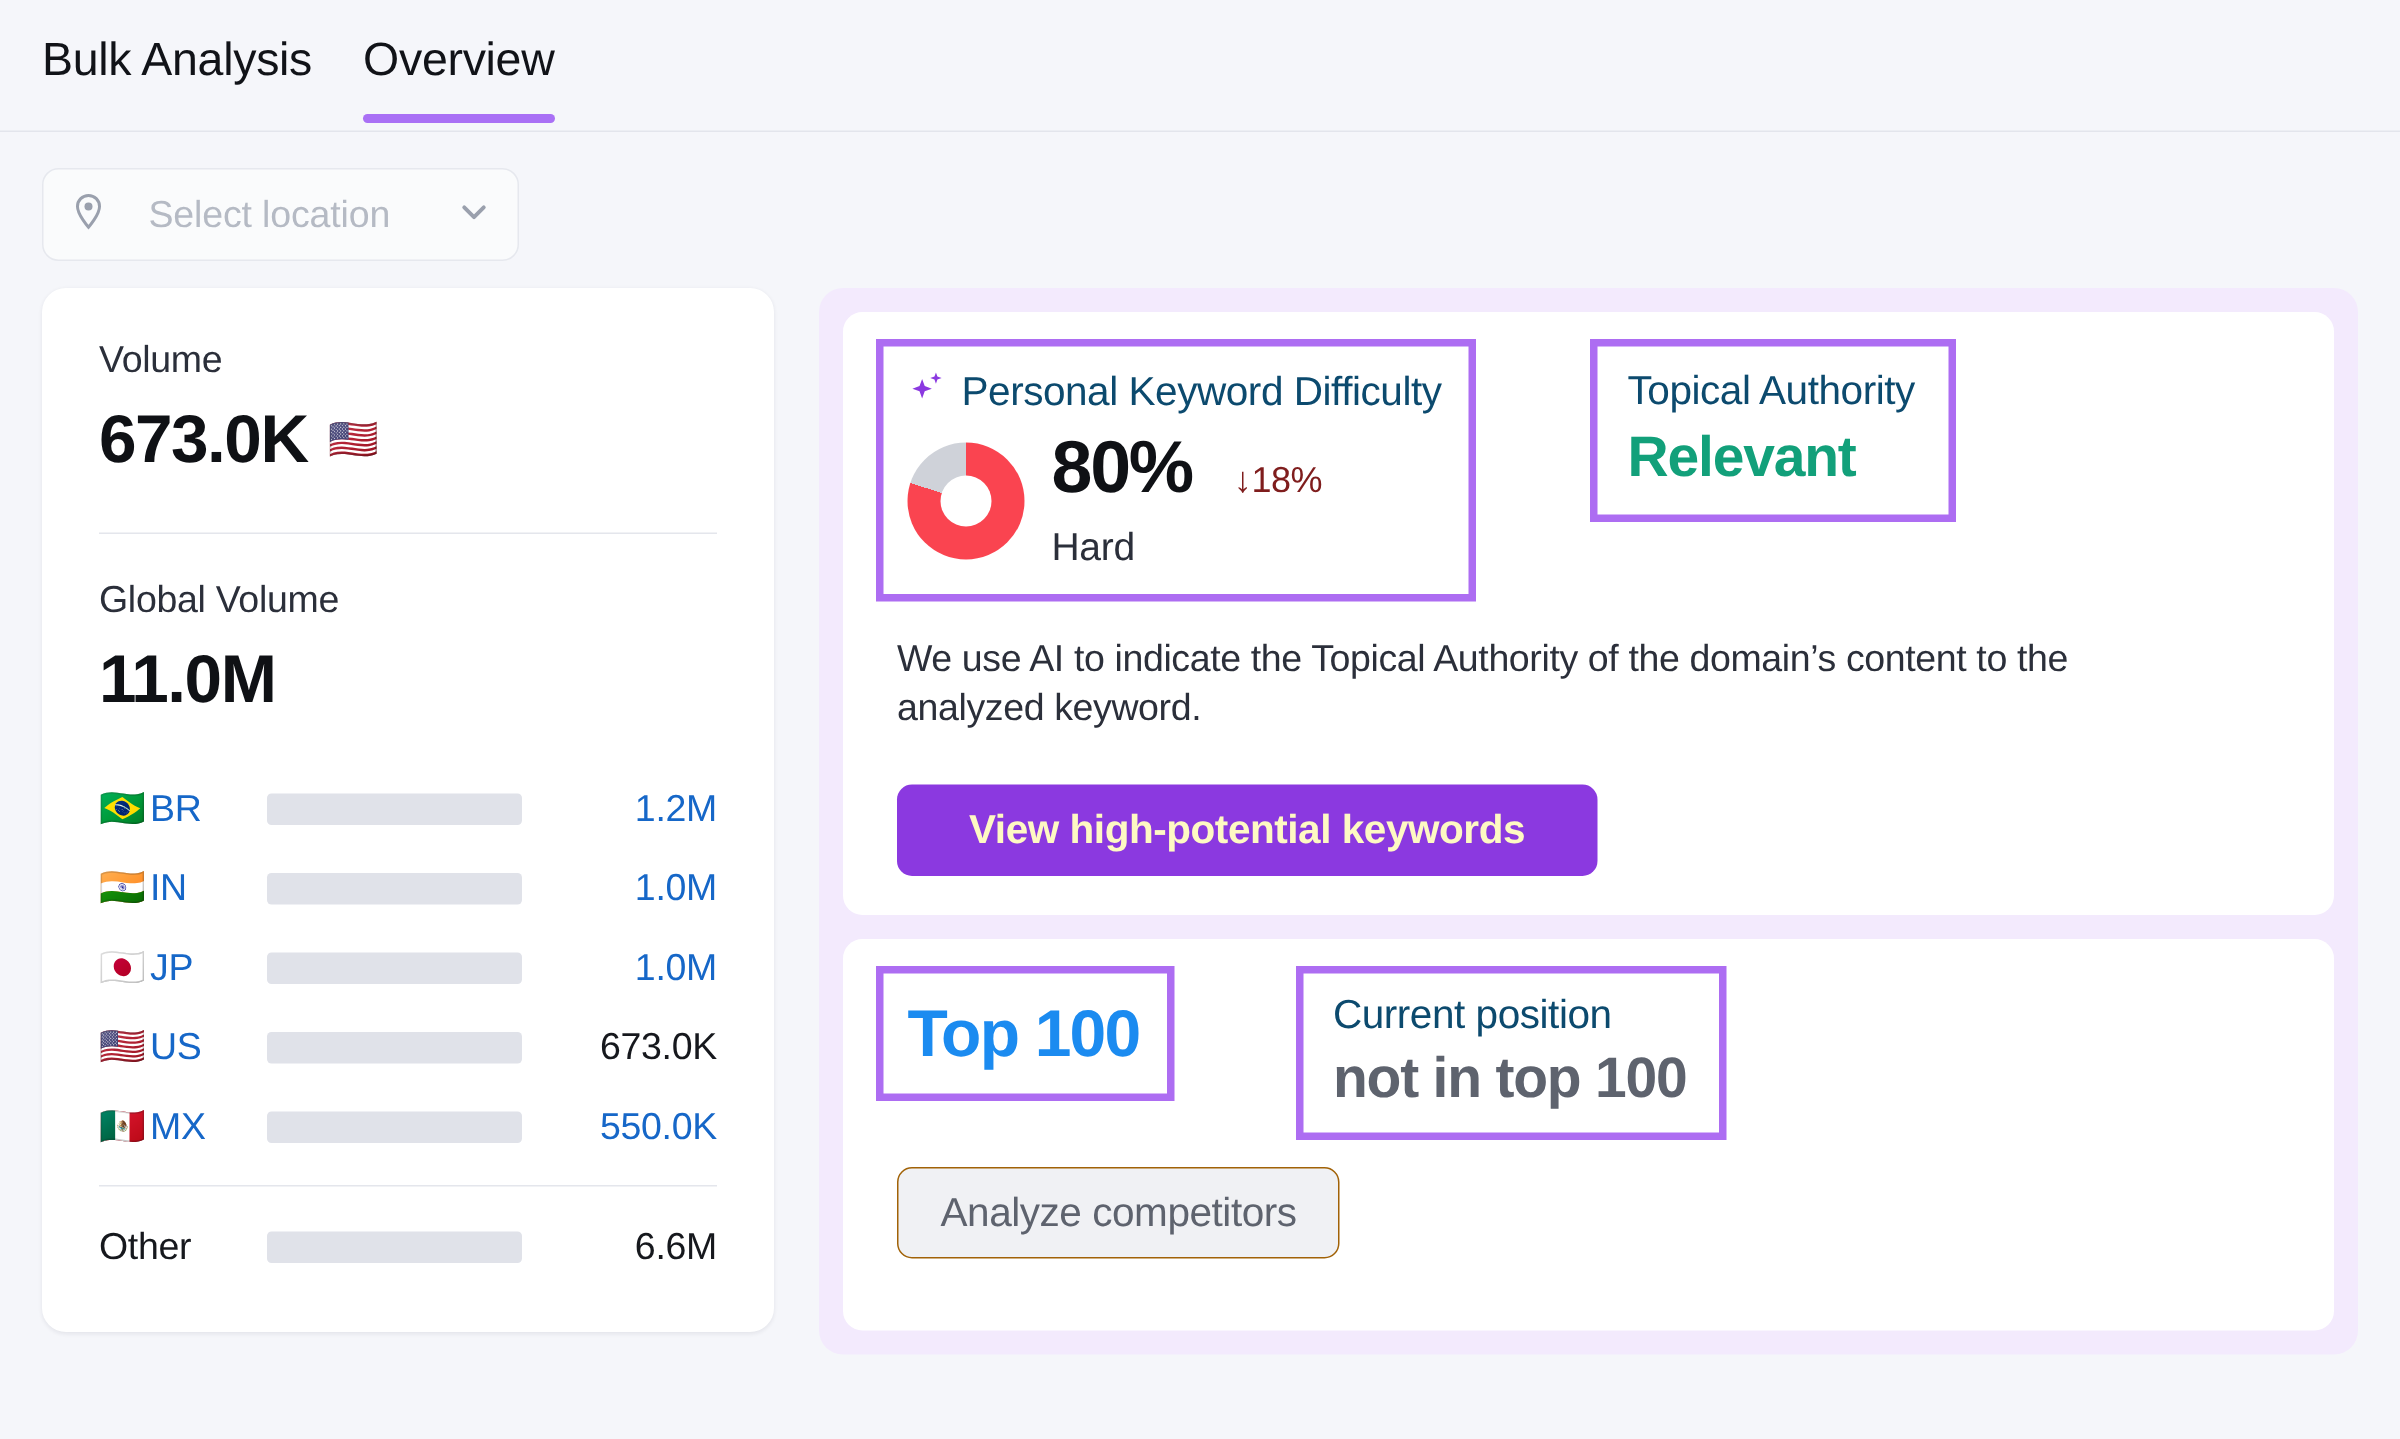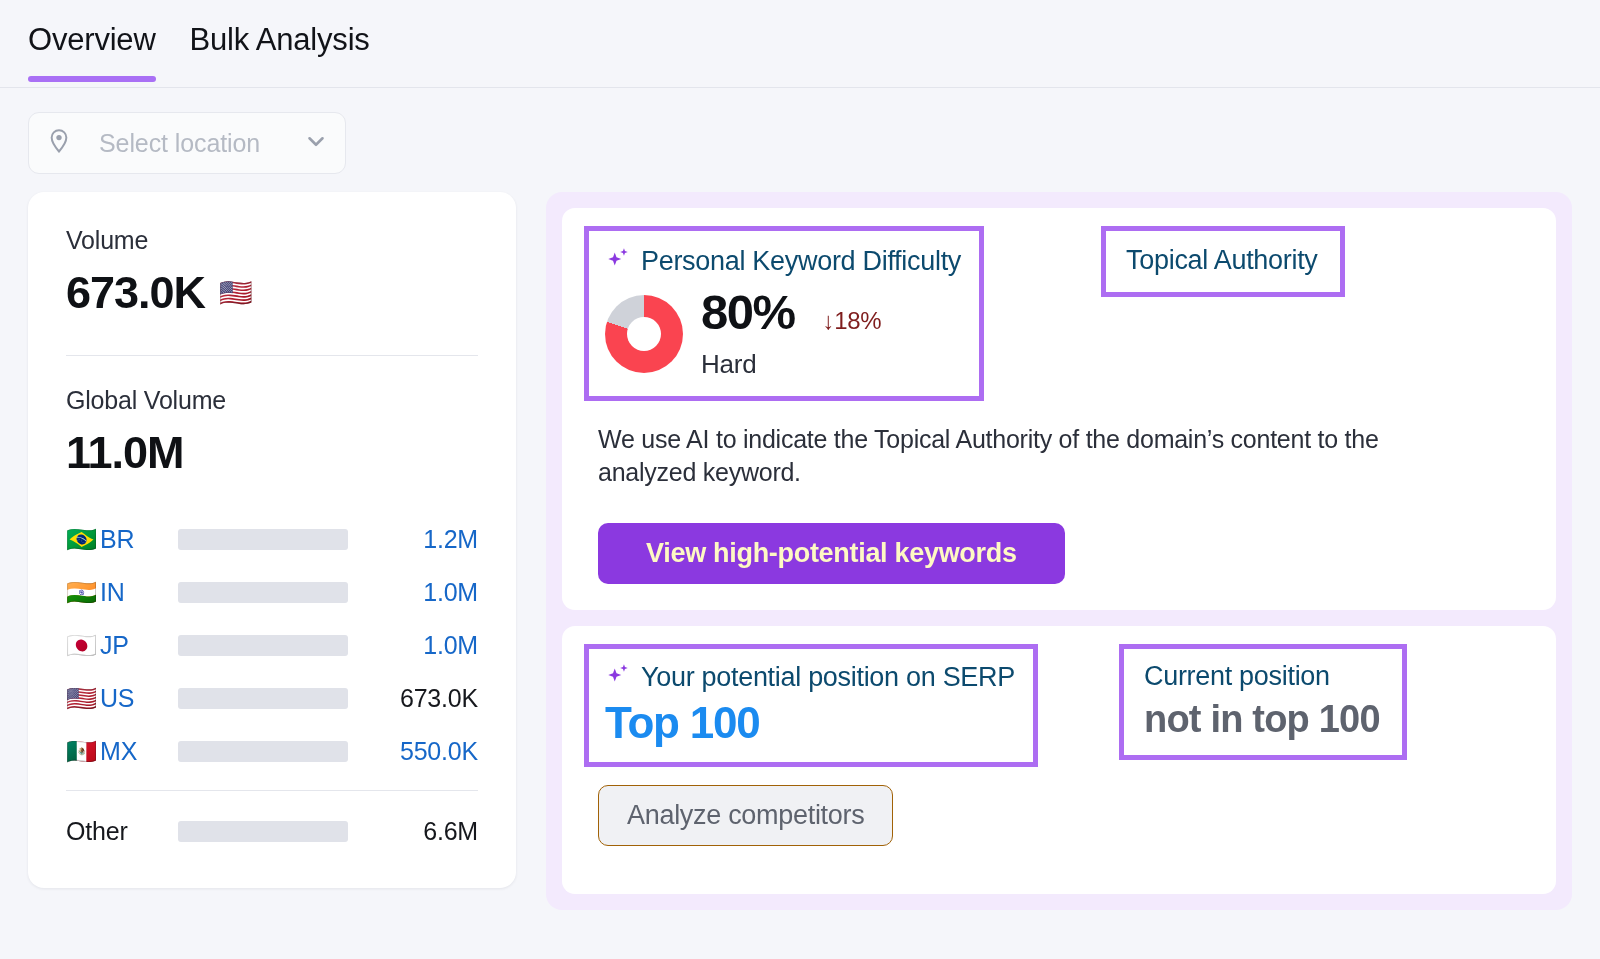--- a/index.html
+++ b/index.html
@@ -227,21 +227,21 @@
   .pct {
     font-size: 49px;
     font-weight: bold;
     color: #0f1115;
     letter-spacing: -1.5px;
     line-height: 1;
   }
   .delta { font-size: 24px; color: #7f1d1d; letter-spacing: -.3px; }
   .hard { font-size: 26px; color: #2b2f3a; margin-top: 12px; letter-spacing: -.2px; }
 
-  .ta-box { padding: 14px 22px 16px 20px; margin-left: 117px; }
+  .ta-box { padding: 14px 22px 16px 20px; margin-left: 76px; }
   .ta-val {
     font-size: 38px;
     font-weight: bold;
     color: #12a07a;
     letter-spacing: -.8px;
     margin-top: 8px;
   }
 
   .desc {
     font-size: 25px;
@@ -292,22 +292,22 @@
     letter-spacing: -.3px;
     padding: 14px 28px;
     cursor: pointer;
   }
   .spark { flex: none; }
 </style>
 </head>
 <body>
 
 <div class="tabbar">
+  <div class="tab">Bulk Analysis</div>
   <div class="tab active">Overview</div>
-  <div class="tab">Bulk Analysis</div>
 </div>
 
 <div class="searchrow">
 
   <div class="loc-box">
     <span>
       <svg width="28" height="28" viewBox="0 0 24 24">
         <path d="M12 2.8c-3.5 0-6.3 2.8-6.3 6.3 0 4.7 6.3 11.9 6.3 11.9s6.3-7.2 6.3-11.9c0-3.5-2.8-6.3-6.3-6.3z" fill="none" stroke="#9aa0ad" stroke-width="1.7"></path>
         <circle cx="12" cy="9.1" r="2.3" fill="#9aa0ad"></circle>
       </svg>
@@ -415,41 +415,33 @@
                 <span class="pct">80%</span>
                 <span class="delta">↓18%</span>
               </div>
               <div class="hard">Hard</div>
             </div>
           </div>
         </div>
 
         <div class="hl ta-box">
           <div class="card-title">Topical Authority</div>
+          <div class="ta-val">Relevant</div>
         </div>
 
       </div>
 
       <div class="desc">We use AI to indicate the Topical Authority of the domain’s content to the analyzed keyword.</div>
       <button class="cta">View high-potential keywords</button>
     </div>
 
     <div class="panel second">
       <div class="metrics">
 
         <div class="hl serp-box">
-          <div class="card-title">
-            <span class="spark">
-              <svg width="26" height="26" viewBox="0 0 24 24">
-                <path d="M9 7 L10.6 11.4 L15 13 L10.6 14.6 L9 19 L7.4 14.6 L3 13 L7.4 11.4 Z" fill="#8b39e0"></path>
-                <path d="M17.5 3 L18.4 5.6 L21 6.5 L18.4 7.4 L17.5 10 L16.6 7.4 L14 6.5 L16.6 5.6 Z" fill="#8b39e0"></path>
-              </svg>
-            </span>
-            <span>Your potential position on SERP</span>
-          </div>
           <div class="serp-val">Top 100</div>
         </div>
 
         <div class="hl cur-box">
           <div class="card-title">Current position</div>
           <div class="cur-val">not in top 100</div>
         </div>
 
       </div>
       <button class="ghost-btn">Analyze competitors</button>

